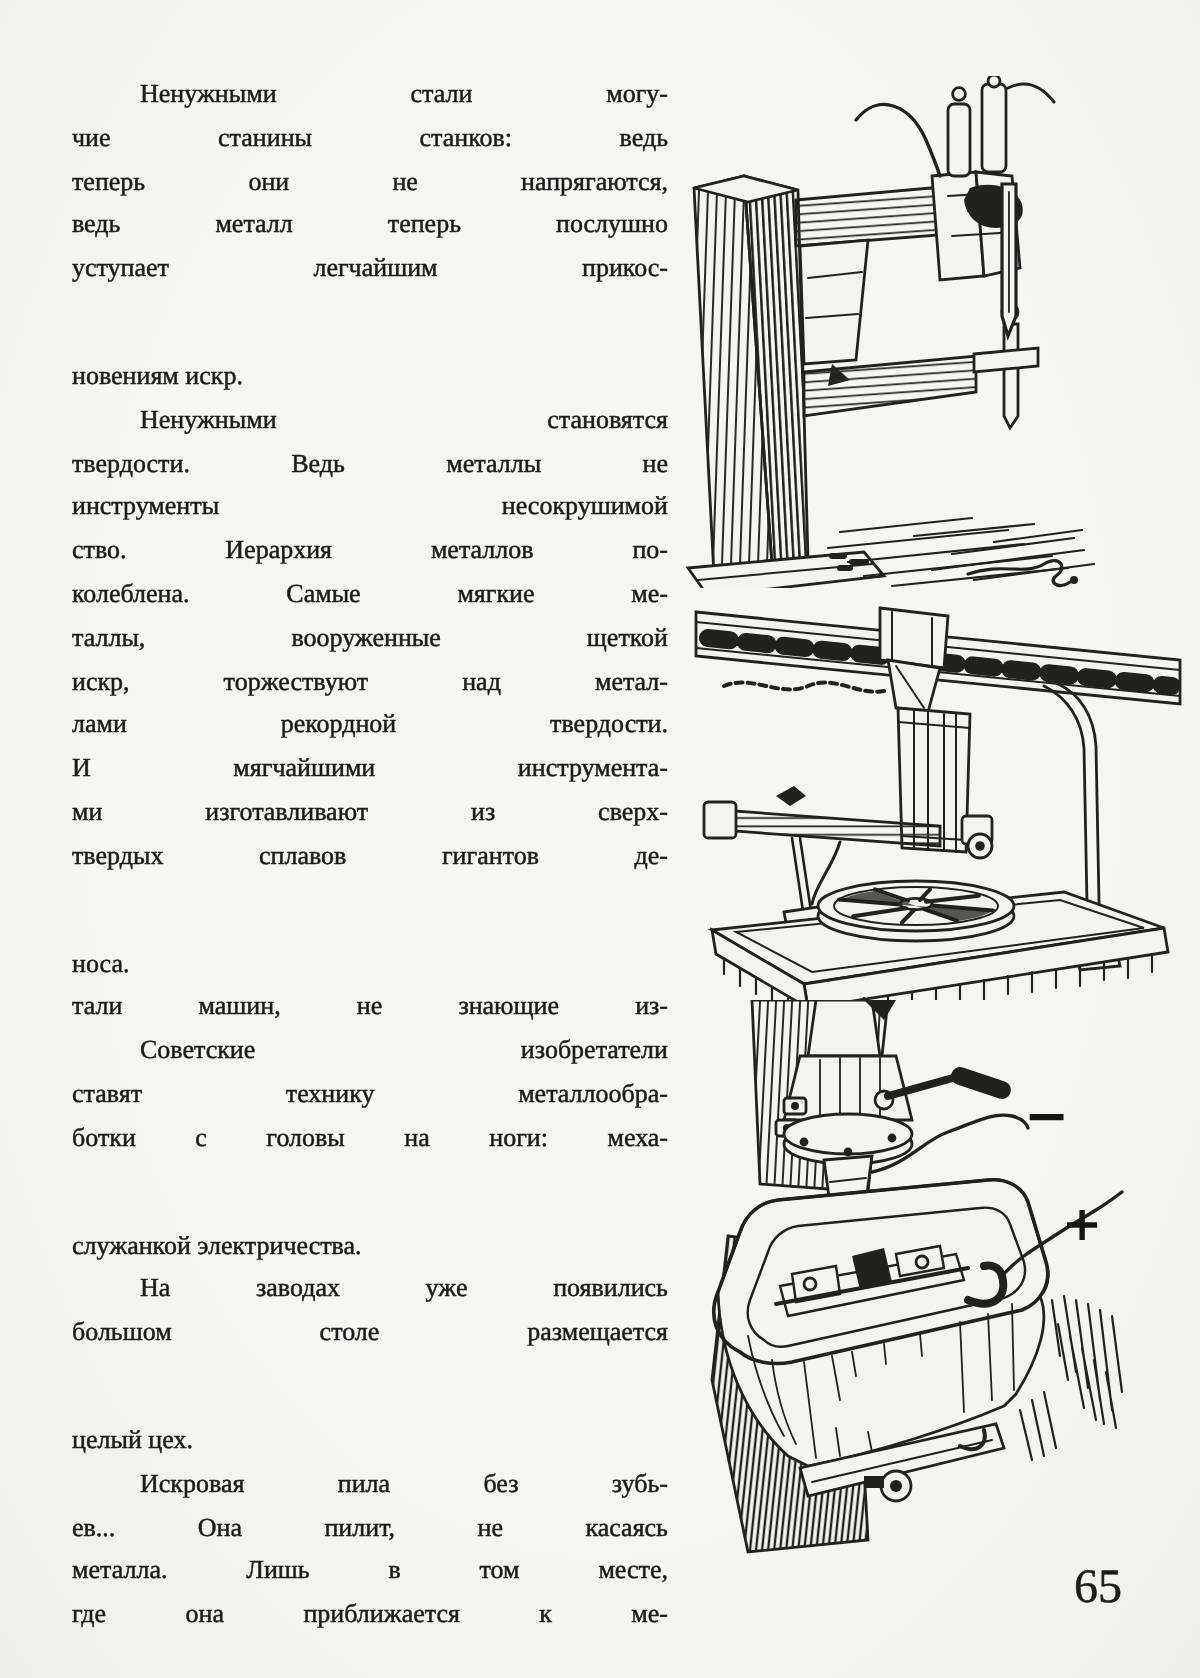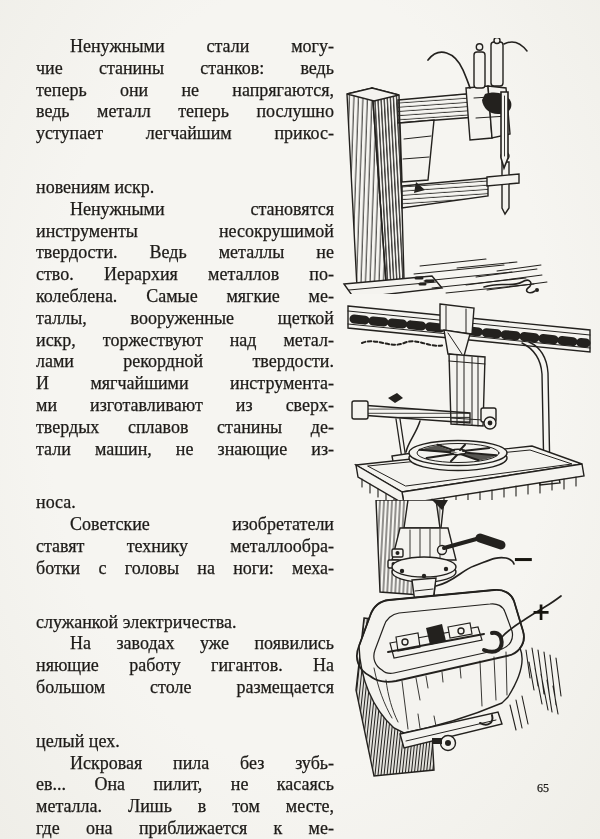--- a/index.html
+++ b/index.html
@@ -8,71 +8,70 @@
     background:#f4f3ef;
     font-family:"Liberation Serif","DejaVu Serif",serif;
     overflow:hidden;
   }
   #page{
     position:relative;width:600px;height:839px;
     background:radial-gradient(ellipse at 50% 45%, #f6f5f1 60%, #efeee8 100%);
   }
   .textcol{position:absolute;left:36px;top:36px;width:298px;}
   .line{
-    font-size:18px;line-height:21.8px;height:21.8px;
+    font-size:13px;line-height:21.8px;height:21.8px;
     color:#1d1b18;-webkit-text-stroke:0.25px #1d1b18;
     text-align:justify;text-align-last:justify;overflow:hidden;
   }
   .line.indent{text-indent:34px;}
   .line.end{text-align-last:left;margin-top:32px;}
   .ill{position:absolute;}
   .ill svg{display:block;}
   .polarity{
     position:absolute;color:#17150f;font-weight:bold;
     font-family:"DejaVu Serif",serif;
   }
   #minus-label{left:512px;top:543px;font-size:27px;}
   #plus-label{left:531px;top:597px;font-size:24px;}
   .pagenum{
     position:absolute;left:537px;top:781px;
-    font-size:12px;color:#1d1b18;-webkit-text-stroke:0.25px #1d1b18;
+    font-size:24px;color:#1d1b18;-webkit-text-stroke:0.25px #1d1b18;
   }
 </style>
 </head>
 <body>
 
 <div id="page">
 
   <div class="textcol">
 
   <div class="line indent">Ненужными стали могу-</div>
       <div class="line">чие станины станков: ведь</div>
       <div class="line">теперь они не напрягаются,</div>
       <div class="line">ведь металл теперь послушно</div>
       <div class="line">уступает легчайшим прикос-</div>
       <div class="line end">новениям искр.</div>
       <div class="line indent">Ненужными становятся</div>
+      <div class="line">твердости. Ведь металлы не</div>
       <div class="line">инструменты несокрушимой</div>
-      <div class="line">твердости. Ведь металлы не</div>
       <div class="line">ство. Иерархия металлов по-</div>
       <div class="line">колеблена. Самые мягкие ме-</div>
       <div class="line">таллы, вооруженные щеткой</div>
       <div class="line">искр, торжествуют над метал-</div>
       <div class="line">лами рекордной твердости.</div>
       <div class="line">И мягчайшими инструмента-</div>
       <div class="line">ми изготавливают из сверх-</div>
-      <div class="line">твердых сплавов станины де-</div>
+      <div class="line">твердых сплавов гигантов де-</div>
+      <div class="line end">носа.</div>
       <div class="line">тали машин, не знающие из-</div>
-      <div class="line end">носа.</div>
       <div class="line indent">Советские изобретатели</div>
       <div class="line">ставят технику металлообра-</div>
       <div class="line">ботки с головы на ноги: меха-</div>
       <div class="line end">служанкой электричества.</div>
       <div class="line indent">На заводах уже появились</div>
-      <div class="line">няющие работу гигантов. На</div>
       <div class="line">большом столе размещается</div>
       <div class="line end">целый цех.</div>
       <div class="line indent">Искровая пила без зубь-</div>
       <div class="line">ев... Она пилит, не касаясь</div>
       <div class="line">металла. Лишь в том месте,</div>
       <div class="line">где она приближается к ме-</div>
     </div>
 
   <div class="ill" style="left:336px;top:38px">
   <svg width="256" height="256" viewBox="0 0 256 256">

